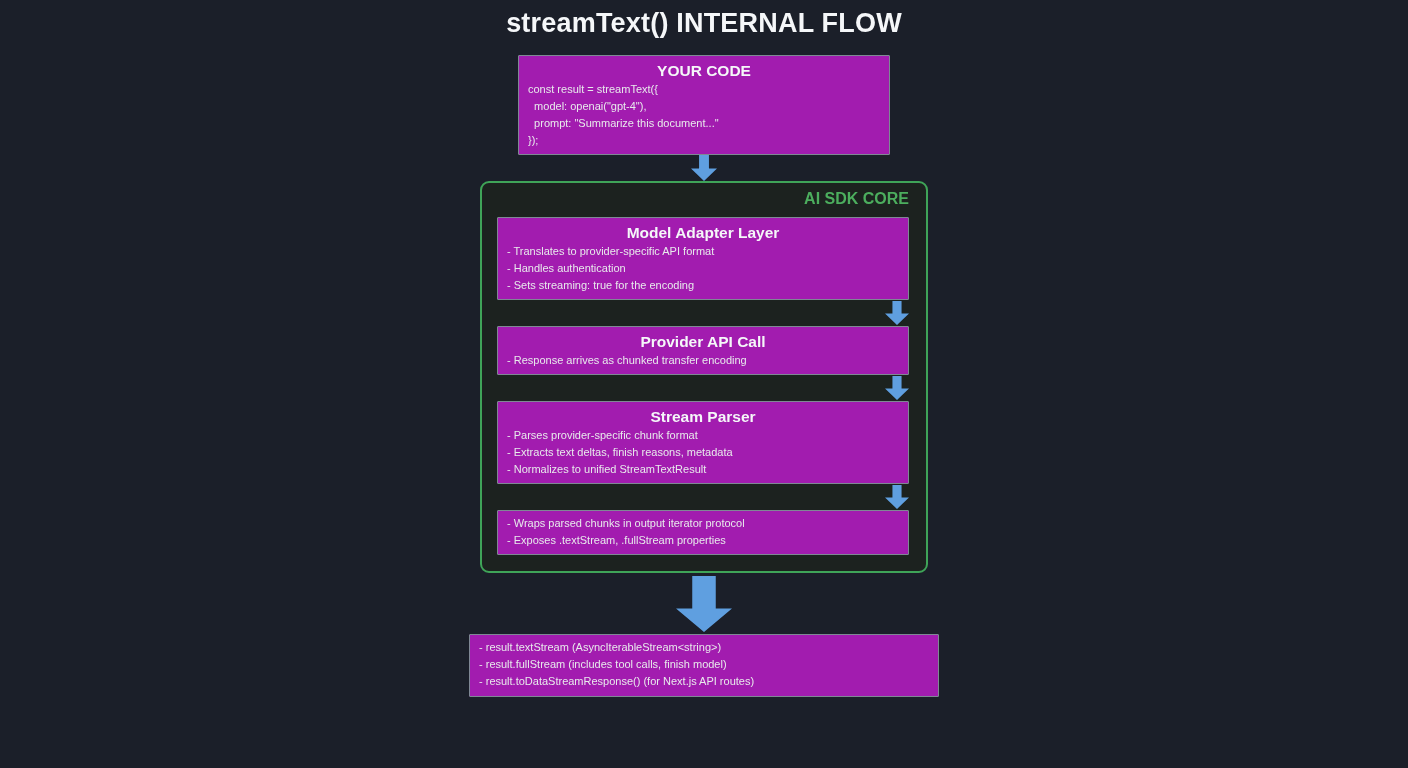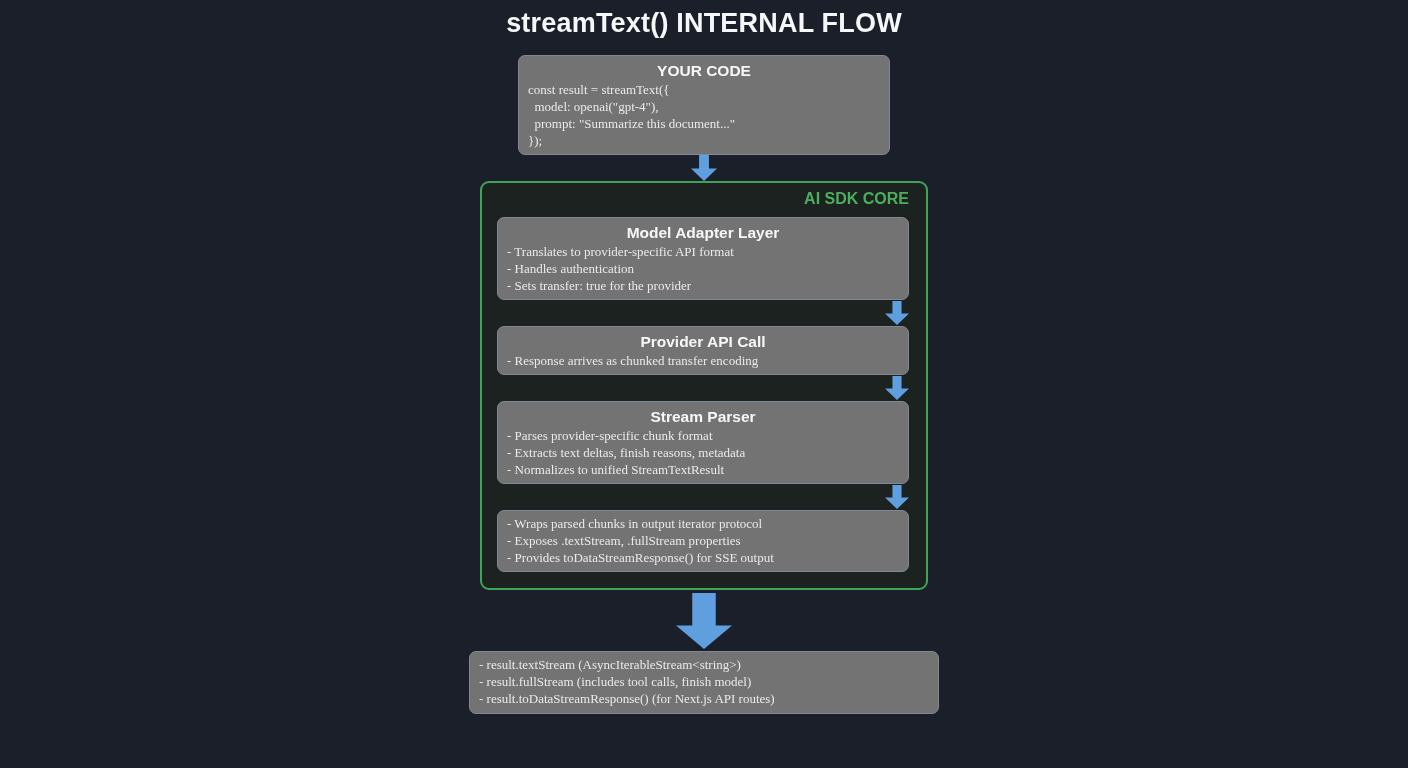--- a/index.html
+++ b/index.html
@@ -20,35 +20,35 @@
   }
   .page-title {
     margin-top: 7px;
     font-size: 27px;
     line-height: 33px;
     font-weight: bold;
     color: #f5f7f9;
     letter-spacing: 0.2px;
   }
   .box {
-    background: #737373;
+    background: #a21caf;
     border: 1.5px solid #7f8894;
-    border-radius: 7px;
+    border-radius: 1px;
     padding: 4px 9px 5px 9px;
   }
   .box-title {
     text-align: center;
     font-weight: bold;
     font-size: 15.5px;
     line-height: 21px;
     color: #f5f7f9;
   }
   .mono-line {
-    font-family: Liberation Serif, serif;
-    font-size: 13px;
+    font-family: Liberation Sans, sans-serif;
+    font-size: 11px;
     line-height: 17px;
     color: #e8eaec;
     white-space: pre;
     text-align: left;
   }
   .your-code-box { width: 372px; margin-top: 15px; }
   .arrow {
     background: #5f9fe0;
     clip-path: polygon(31% 0, 69% 0, 69% 52%, 100% 52%, 50% 100%, 0 52%, 31% 52%);
   }
@@ -96,21 +96,21 @@
 
   <div class="arrow arrow-small"></div>
 
   <div class="sdk-core">
     <div class="sdk-core-title">AI SDK CORE</div>
 
     <div class="box stage-box">
       <div class="box-title">Model Adapter Layer</div>
       <div class="mono-line">- Translates to provider-specific API format</div>
       <div class="mono-line">- Handles authentication</div>
-      <div class="mono-line">- Sets transfer: true for the provider</div>
+      <div class="mono-line">- Sets streaming: true for the encoding</div>
     </div>
 
     <div class="arrow stage-arrow"></div>
 
     <div class="box stage-box">
       <div class="box-title">Provider API Call</div>
       <div class="mono-line">- Response arrives as chunked transfer encoding</div>
     </div>
 
     <div class="arrow stage-arrow"></div>
@@ -120,21 +120,20 @@
       <div class="mono-line">- Parses provider-specific chunk format</div>
       <div class="mono-line">- Extracts text deltas, finish reasons, metadata</div>
       <div class="mono-line">- Normalizes to unified StreamTextResult</div>
     </div>
 
     <div class="arrow stage-arrow"></div>
 
     <div class="box stage-box">
       <div class="mono-line">- Wraps parsed chunks in output iterator protocol</div>
       <div class="mono-line">- Exposes .textStream, .fullStream properties</div>
-      <div class="mono-line">- Provides toDataStreamResponse() for SSE output</div>
     </div>
   </div>
 
   <div class="arrow arrow-big"></div>
 
   <div class="box receives-box">
     <div class="mono-line">- result.textStream (AsyncIterableStream&lt;string&gt;)</div>
     <div class="mono-line">- result.fullStream (includes tool calls, finish model)</div>
     <div class="mono-line">- result.toDataStreamResponse() (for Next.js API routes)</div>
   </div>

